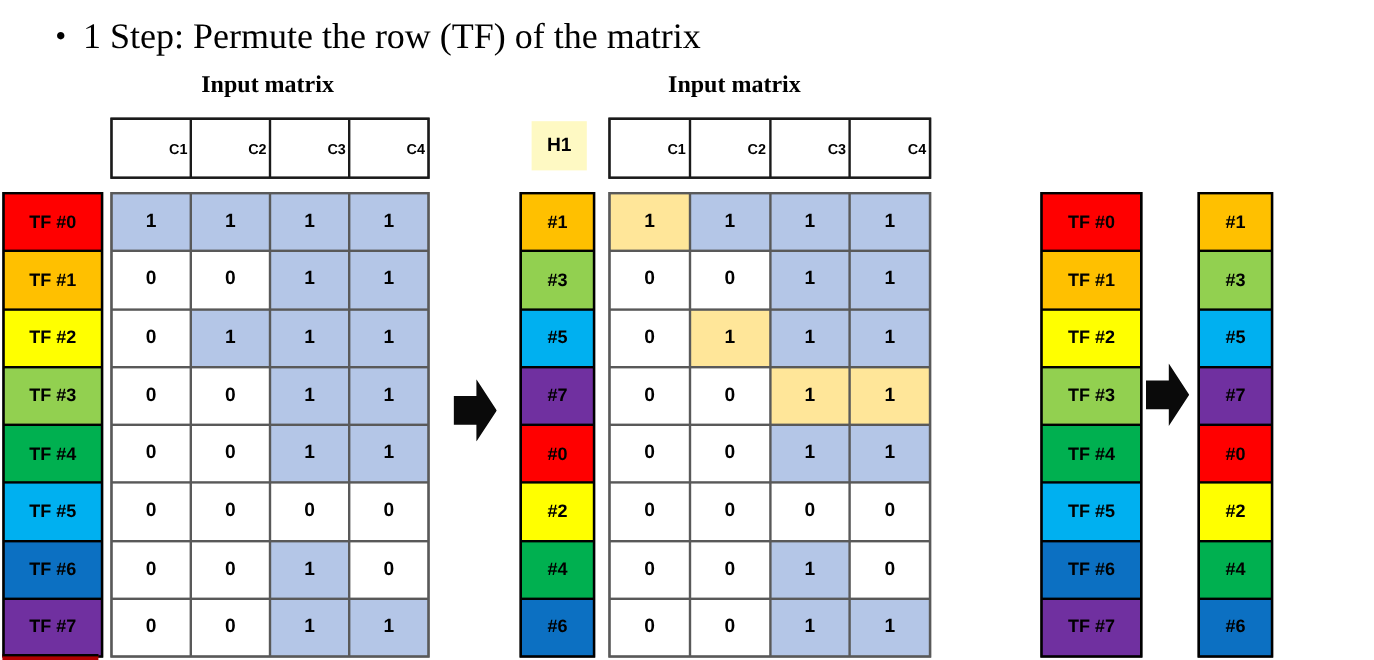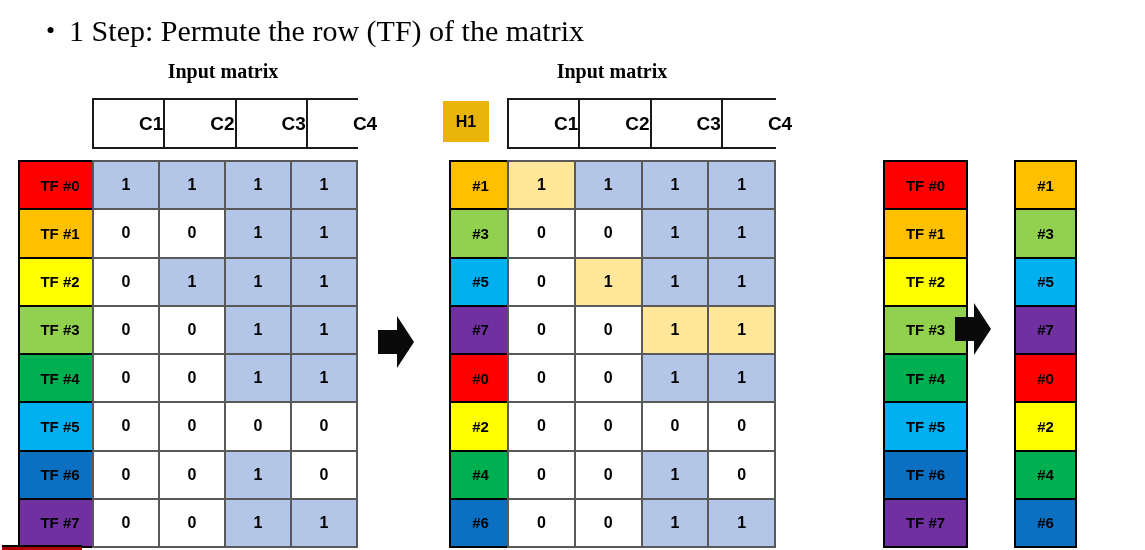--- a/index.html
+++ b/index.html
@@ -15,25 +15,25 @@
   #cap-mid{left:482px;width:260px;}
   .hashfn{position:absolute;left:862px;top:62px;width:188px;height:70px;
           display:flex;flex-direction:column;justify-content:center;align-items:center;
           font-size:17px;font-weight:700;line-height:1.55;}
   .h1cell{position:absolute;left:443px;top:101px;width:46px;height:41px;
           display:flex;align-items:center;justify-content:center;
           font-size:16px;font-weight:700;}
   .hdr-grid{position:absolute;display:grid;grid-template-columns:repeat(4,1fr);
             gap:2px;background:#1a1a1a;border:2px solid #1a1a1a;}
   .hdr-grid .hcell{background:#ffffff;display:flex;align-items:center;justify-content:center;
-            font-size:19px;font-weight:700;padding-left:45px;}
+            font-size:12px;font-weight:700;padding-left:45px;}
   #left-header{left:92px;top:98px;width:262px;height:47px;}
   #mid-header{left:507px;top:98px;width:265px;height:47px;}
   .label-col{position:absolute;display:grid;grid-template-rows:repeat(8,1fr);
-             gap:2px;background:#000;border:2px solid #000;margin-left:16px;}
+             gap:2px;background:#000;border:2px solid #000;}
   .label-col .lcell{display:flex;align-items:center;justify-content:center;
              font-size:15px;font-weight:700;color:#000;}
   #left-labels{left:2px;top:160px;width:80px;height:384px;}
   #mid-labels{left:433px;top:160px;width:59px;height:384px;}
   #right-tf{left:867px;top:160px;width:81px;height:384px;}
   #right-hash{left:998px;top:160px;width:59px;height:384px;}
   .data-grid{position:absolute;display:grid;grid-template-columns:repeat(4,1fr);
              grid-template-rows:repeat(8,1fr);gap:2px;background:#595959;border:2px solid #595959;}
   .data-grid .dcell{display:flex;align-items:center;justify-content:center;
              font-size:16px;font-weight:700;color:#000;}
@@ -50,21 +50,21 @@
 
 <div class="stage">
   <div class="title">
     <span class="bullet">•</span><span>1 Step: Permute the row (TF) of the matrix</span>
   </div>
 
   <div class="caption" id="cap-left">Input matrix</div>
   <div class="caption" id="cap-mid">Input matrix</div>
 
 
-  <div class="h1cell" id="h1cell" style="background: #eab308;">H1</div>
+  <div class="h1cell" id="h1cell" style="background: #fef9c3;">H1</div>
 
   <div class="hdr-grid" id="left-header">
       <div class="hcell">C1</div>
       <div class="hcell">C2</div>
       <div class="hcell">C3</div>
       <div class="hcell">C4</div>
     </div>
   <div class="label-col" id="left-labels">
       <div class="lcell" style="background: rgb(255, 0, 0);">TF #0</div>
       <div class="lcell" style="background: rgb(255, 192, 0);">TF #1</div>

